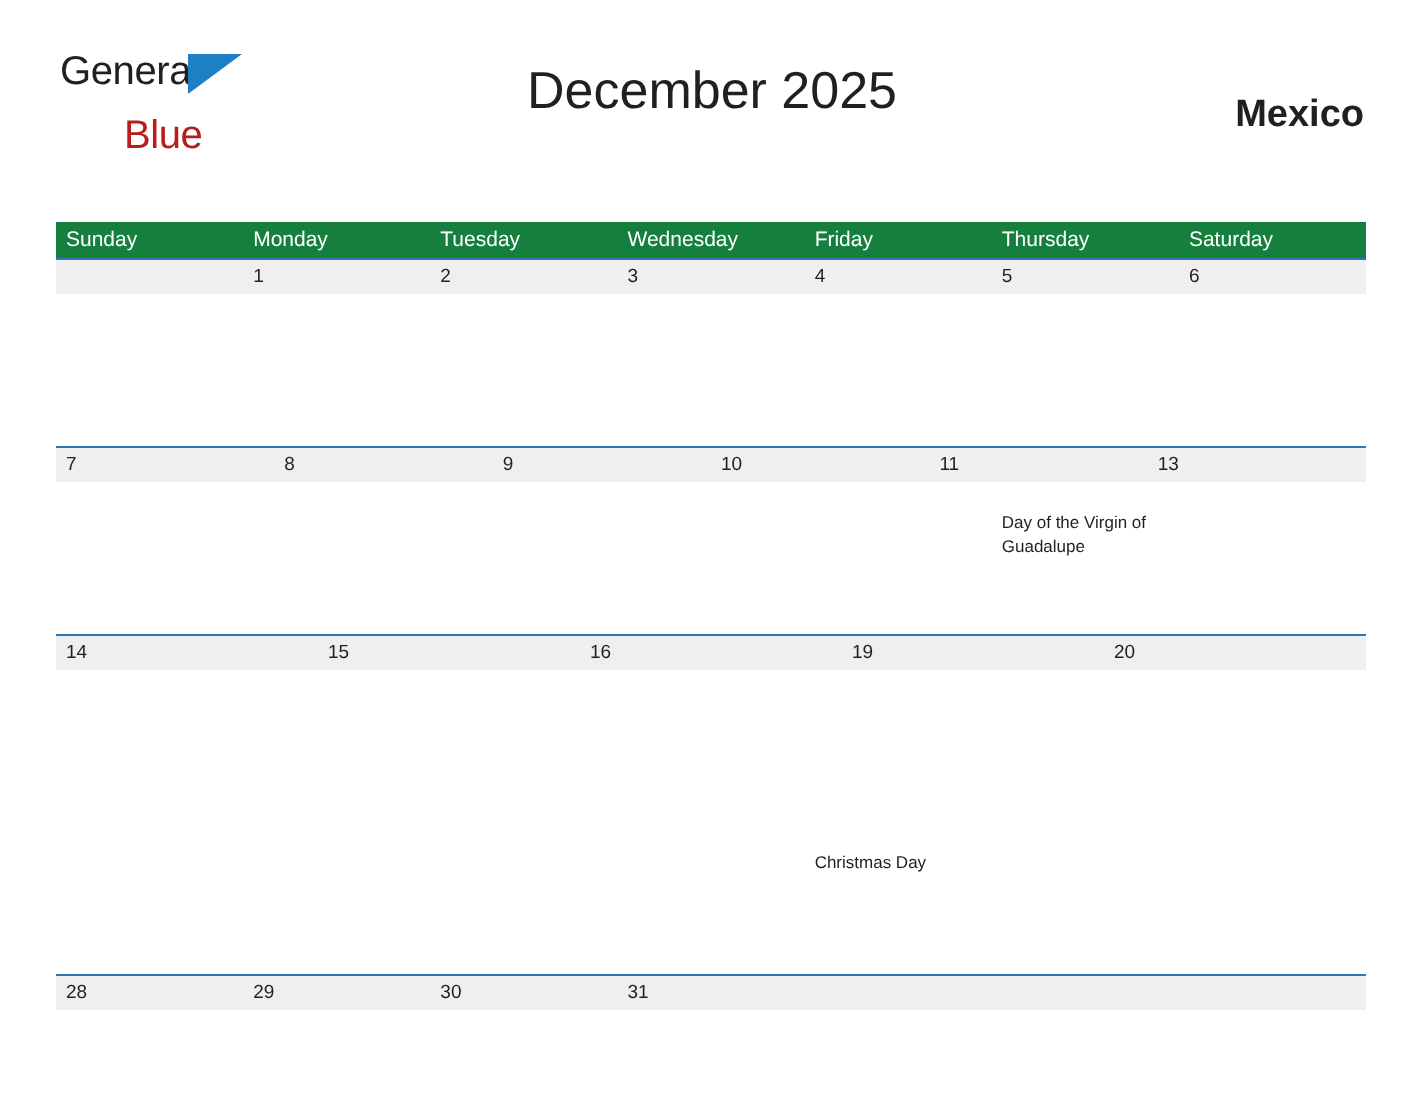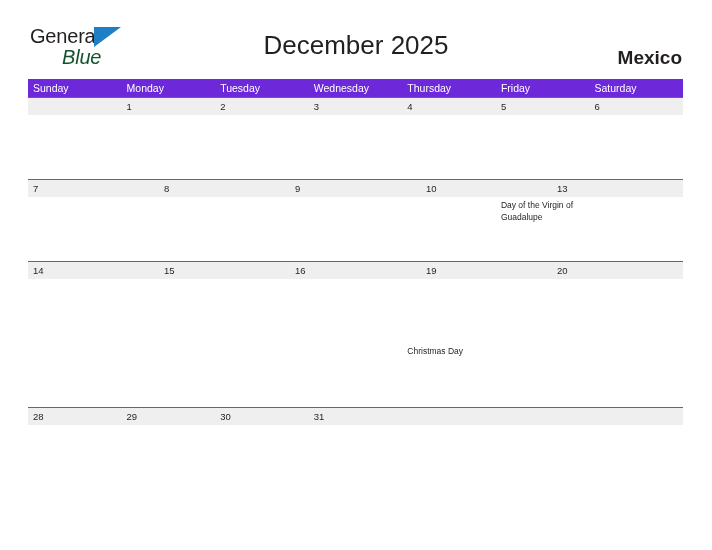--- a/index.html
+++ b/index.html
@@ -51,25 +51,24 @@
     left: 64px;
     top: 1px;
     width: 28px;
     height: 21px;
     overflow: hidden;
   }
   .logo-flag svg { display: block; }
   .logo-blue {
     display: block;
     font-size: 20px;
-    color: #14532d;
-    margin-top: 1px;
+    color: #b91c1c;
+    margin-top: 12px;
     margin-left: 32px;
     letter-spacing: -0.2px;
-    font-style: italic;
   }
 
   .cal-title {
     position: absolute;
     left: 0;
     right: 0;
     top: 30px;
     text-align: center;
     font-size: 26px;
     font-weight: normal;
@@ -89,22 +88,23 @@
   
   .calendar {
     position: absolute;
     left: 28px;
     top: 79px;
     width: 655px;
   }
 
   .dow-row {
     display: flex;
-    background: #6d28d9;
+    background: #15803d;
     height: 18px;
+    margin-top: 32px;
   }
   .dow-cell {
     flex: 1 1 0;
     color: #ffffff;
     font-size: 10.5px;
     line-height: 18px;
     padding-left: 5px;
     box-sizing: border-box;
     white-space: nowrap;
     overflow: hidden;
@@ -127,20 +127,21 @@
     font-size: 9.5px;
     line-height: 17px;
     color: #231f20;
     padding-left: 5px;
     box-sizing: border-box;
   }
   .week-events {
     display: flex;
     background: #ffffff;
     min-height: 64px;
+    margin-top: 12px;
   }
   .evt-cell {
     flex: 1 1 0;
     padding: 3px 5px 0 5px;
     box-sizing: border-box;
   }
   .evt {
     font-size: 8.5px;
     line-height: 11.5px;
     color: #231f20;
@@ -172,22 +173,22 @@
     <div class="country">Mexico</div>
   </div>
 
   <div class="calendar">
 
     <div class="dow-row">
       <div class="dow-cell">Sunday</div>
       <div class="dow-cell">Monday</div>
       <div class="dow-cell">Tuesday</div>
       <div class="dow-cell">Wednesday</div>
+      <div class="dow-cell">Friday</div>
       <div class="dow-cell">Thursday</div>
-      <div class="dow-cell">Friday</div>
       <div class="dow-cell">Saturday</div>
     </div>
 
     <div class="week">
       <div class="week-numbers">
         <div class="num-cell"></div>
         <div class="num-cell">1</div>
         <div class="num-cell">2</div>
         <div class="num-cell">3</div>
         <div class="num-cell">4</div>
@@ -218,20 +219,21 @@
           </div>
       </div>
     </div>
 
     <div class="week">
       <div class="week-numbers">
         <div class="num-cell">7</div>
         <div class="num-cell">8</div>
         <div class="num-cell">9</div>
         <div class="num-cell">10</div>
+        <div class="num-cell">11</div>
         <div class="num-cell">13</div>
       </div>
       <div class="week-events">
         <div class="evt-cell">
             <div class="evt"></div>
           </div>
         <div class="evt-cell">
             <div class="evt"></div>
           </div>
         <div class="evt-cell">

